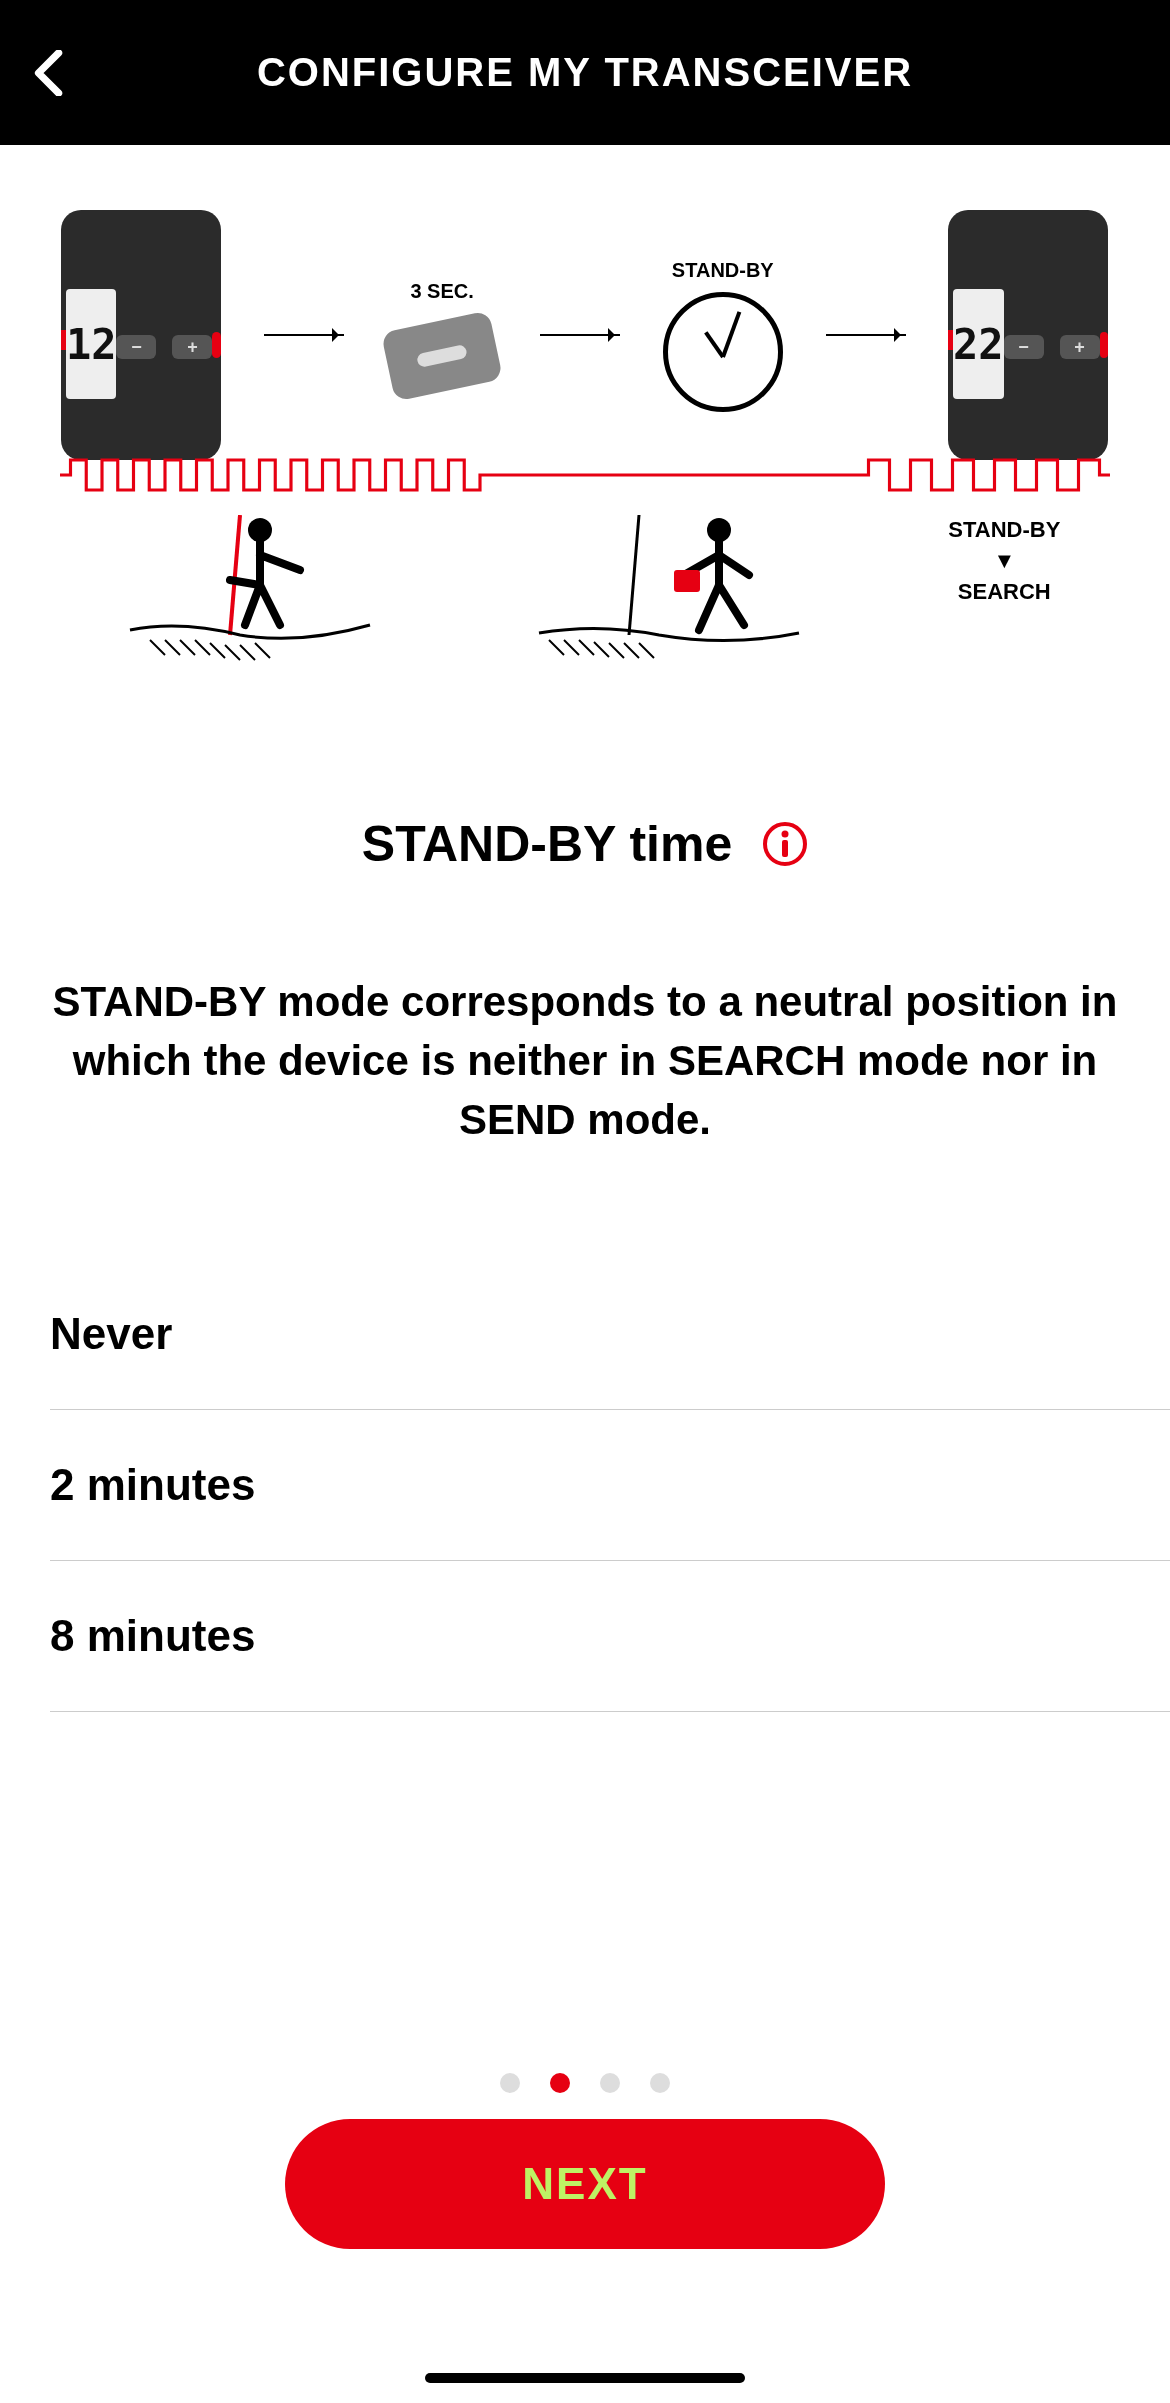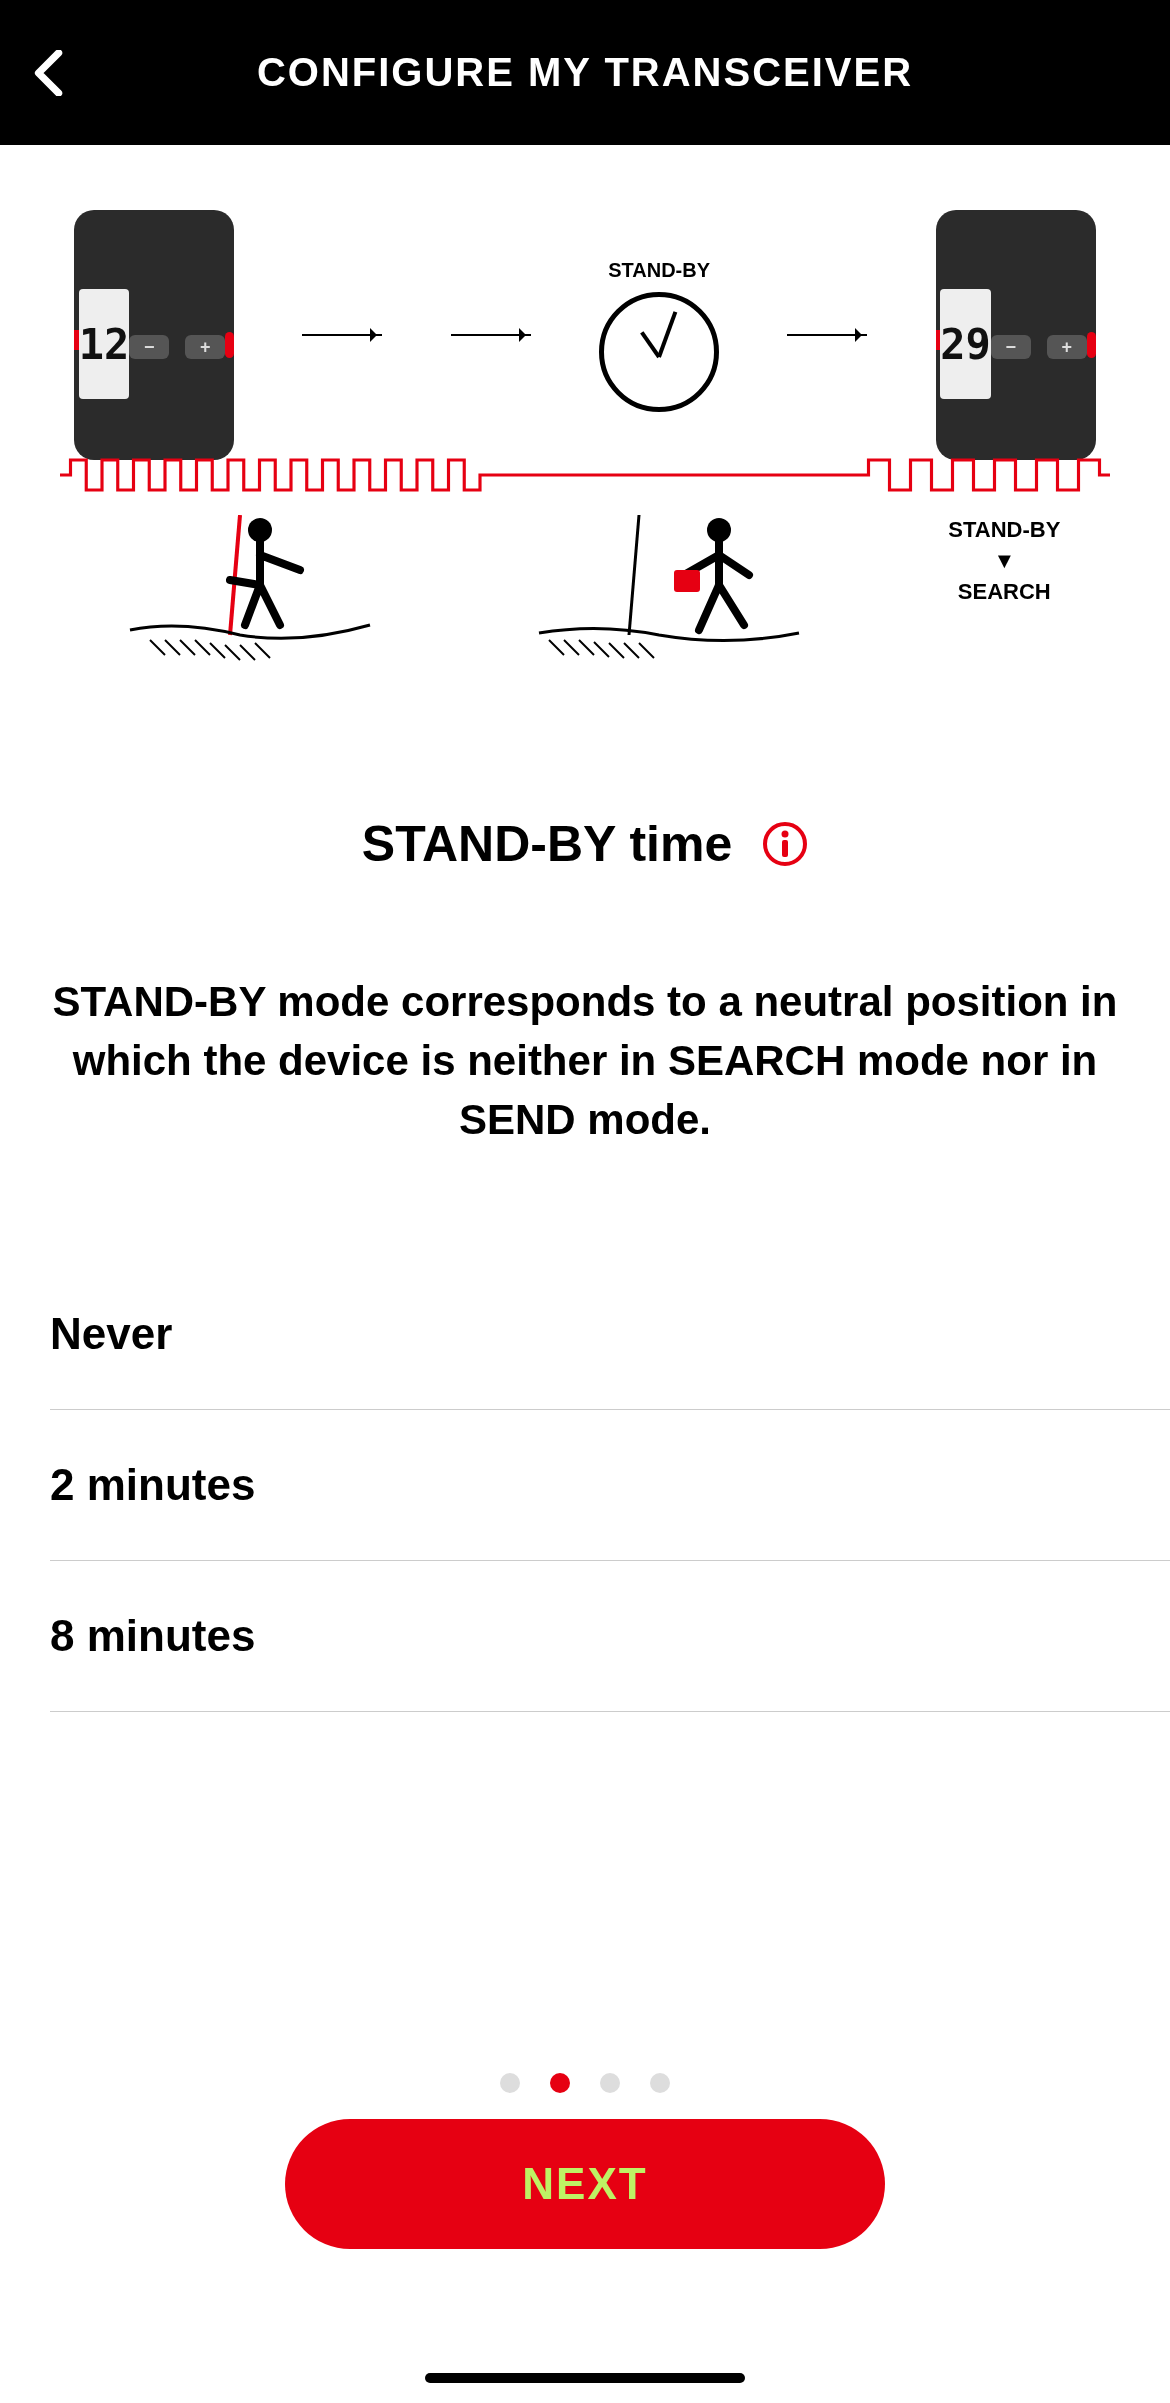--- a/index.html
+++ b/index.html
@@ -158,29 +158,35 @@
     <div class="device">
       <div class="device-top"></div>
       <div class="device-screen">12</div>
       <div class="device-btns">
           <span>−</span>
           <span>+</span>
         </div>
       <div class="device-red"></div>
     </div>
     <div class="arrow"></div>
+    <div class="plug-wrap">
+      <div class="plug-label">3 SEC.</div>
+      <div class="plug">
+          <div></div>
+        </div>
+    </div>
     <div class="arrow"></div>
     <div class="clock-wrap">
       <div class="clock-label">STAND-BY</div>
       <div class="clock"></div>
     </div>
     <div class="arrow"></div>
     <div class="device">
       <div class="device-top"></div>
-      <div class="device-screen">29</div>
+      <div class="device-screen">22</div>
       <div class="device-btns">
           <span>−</span>
           <span>+</span>
         </div>
       <div class="device-red"></div>
     </div>
   </div>
   <div class="signal-line">
     <svg class="sig-svg" viewBox="0 0 1000 40" preserveAspectRatio="none">
       <path d="M0 20 L10 20 L10 5 L25 5 L25 35 L40 35 L40 5 L55 5 L55 35 L70 35 L70 5 L85 5 L85 35 L100 35 L100 5 L115 5 L115 35 L130 35 L130 5 L145 5 L145 35 L160 35 L160 5 L175 5 L175 35 L190 35 L190 5 L205 5 L205 35 L220 35 L220 5 L235 5 L235 35 L250 35 L250 5 L265 5 L265 35 L280 35 L280 5 L295 5 L295 35 L310 35 L310 5 L325 5 L325 35 L340 35 L340 5 L355 5 L355 35 L370 35 L370 5 L385 5 L385 35 L400 35 L400 20 L770 20 L770 5 L790 5 L790 35 L810 35 L810 5 L830 5 L830 35 L850 35 L850 5 L870 5 L870 35 L890 35 L890 5 L910 5 L910 35 L930 35 L930 5 L950 5 L950 35 L970 35 L970 5 L990 5 L990 20 L1000 20" stroke="#e60012" stroke-width="3" fill="none"></path>

